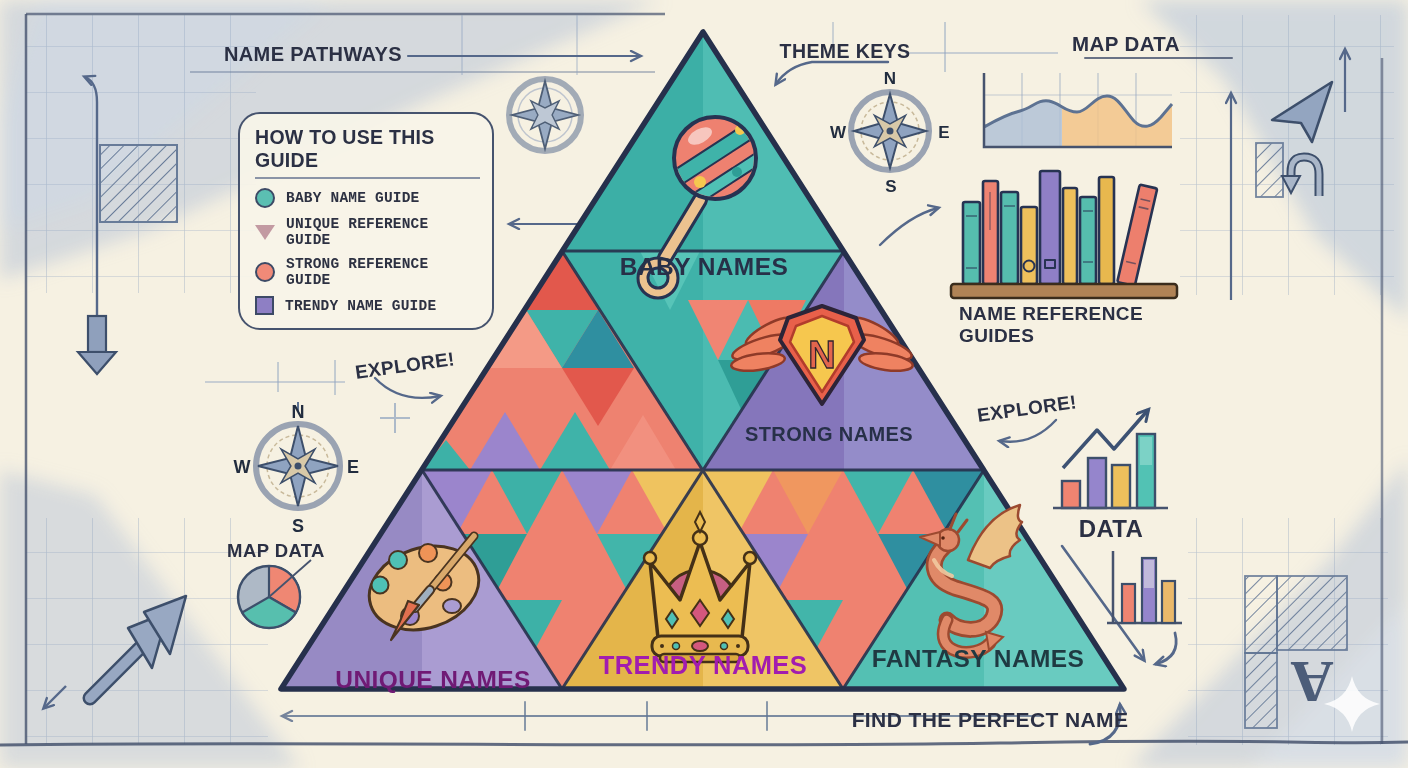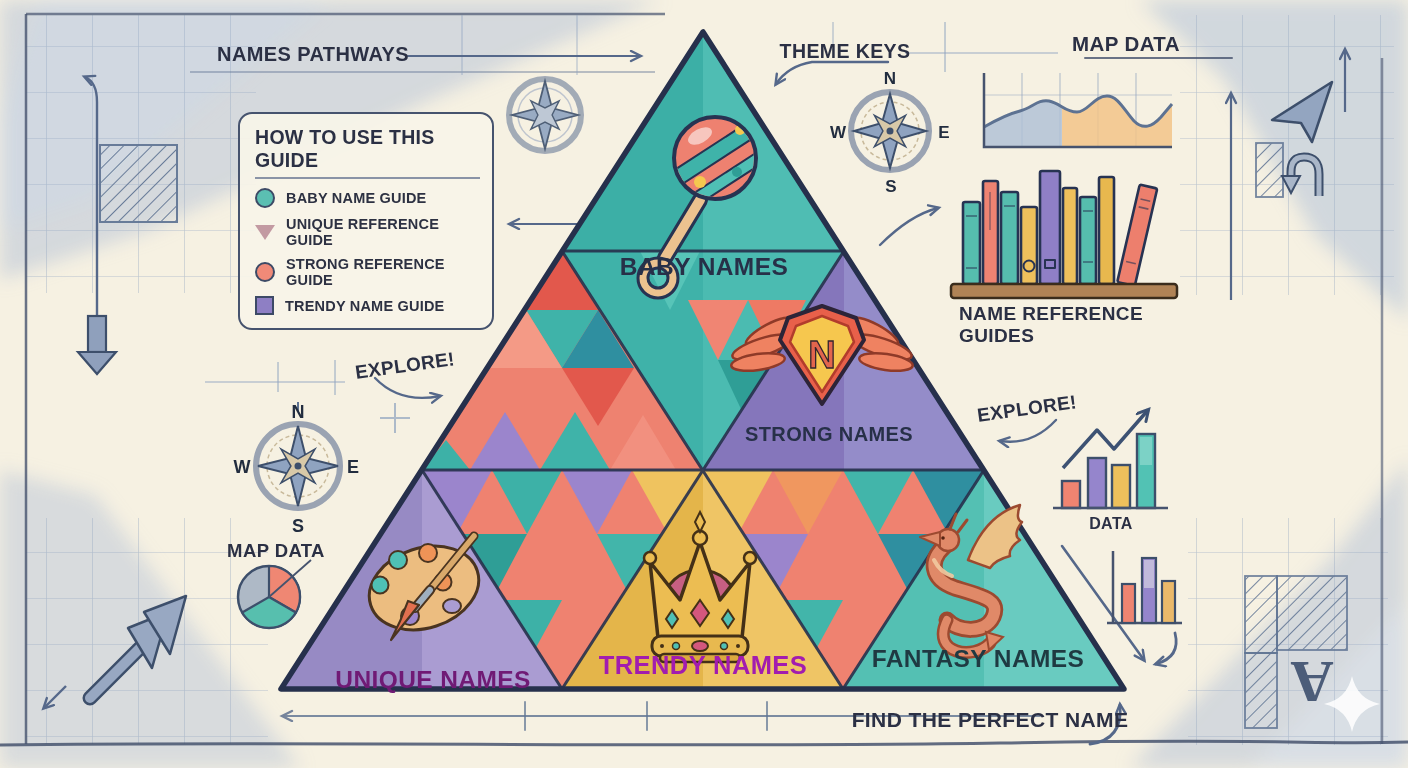--- a/index.html
+++ b/index.html
@@ -4,25 +4,25 @@
 <style>
   html,body{margin:0;padding:0;}
   body{width:1408px;height:768px;position:relative;overflow:hidden;
        background:#f6f1e2;font-family:"Liberation Sans",sans-serif;}
   svg{position:absolute;inset:0;z-index:1;}
   .lbl{position:absolute;z-index:3;font-weight:700;color:#2b3044;
        white-space:nowrap;transform:translateX(-50%);letter-spacing:.4px;}
   .lbl.rot{transform:translateX(-50%) rotate(-8deg);}
   .lbl.wrap{white-space:normal;text-align:left;width:210px;line-height:1.18;}
   .legend{position:absolute;z-index:3;left:238px;top:112px;width:256px;
-       border:2.5px solid #46536e;border-radius:14px;
+       border:2.5px solid #46536e;border-radius:22px;
        background:rgba(248,244,232,.93);padding:12px 12px 13px 15px;box-sizing:border-box;}
   .legend-title{font-size:19.5px;font-weight:700;color:#2b3044;letter-spacing:.3px;
        border-bottom:2px solid #8a93a6;padding-bottom:5px;margin-bottom:9px;}
-  .legend-item{display:flex;align-items:center;gap:11px;margin-top:8px;}
+  .legend-item{display:flex;align-items:center;gap:11px;margin-top:8px;font-family:Liberation Mono, monospace;}
   .legend-item.top{align-items:flex-start;}
   .legend-label{font-size:14.5px;font-weight:700;color:#2d3142;letter-spacing:.2px;}
   .legend-label.multi{width:196px;white-space:normal;line-height:1.25;}
   .sw{flex:0 0 auto;}
   .sw-circle{width:16px;height:16px;border-radius:50%;border:2.5px solid #3d4a66;}
   .sw-teal{background:#5bbfb2;}
   .sw-coral{background:#f08a78;}
   .sw-tri-down{width:0;height:0;border-left:10px solid transparent;
        border-right:10px solid transparent;border-top:15px solid #c39aa2;}
   .sw-square{width:15px;height:15px;background:#8e7fc4;border:2.5px solid #3d4a66;}
@@ -421,21 +421,21 @@
     <polygon points="986,632 1003,637 989,650" fill="#e08968" stroke="#9c4a30" stroke-width="2"></polygon>
     <path d="M934,560 Q940,572 952,576" fill="none" stroke="#f2c9a0" stroke-width="4" stroke-linecap="round" opacity="0.9"></path>
     <circle cx="948" cy="540" r="11" fill="#e08968" stroke="#9c4a30" stroke-width="2.5"></circle>
     <polygon points="940,532 920,537 940,546" fill="#e08968" stroke="#9c4a30" stroke-width="2" stroke-linejoin="round"></polygon>
     <line x1="950" y1="529" x2="956" y2="514" stroke="#9c4a30" stroke-width="3" stroke-linecap="round"></line>
     <line x1="958" y1="532" x2="967" y2="520" stroke="#9c4a30" stroke-width="3" stroke-linecap="round"></line>
     <circle cx="943" cy="538" r="1.8" fill="#552211"></circle>
   </g>
 </svg>
 
-<div class="lbl" style="left:313px;top:43px;font-size:20px;">NAMES PATHWAYS</div>
+<div class="lbl" style="left:313px;top:43px;font-size:20px;">NAME PATHWAYS</div>
 <div class="lbl" style="left:845px;top:40px;font-size:19.5px;">THEME KEYS</div>
 <div class="lbl" style="left:1126px;top:32px;font-size:20.5px;">MAP DATA</div>
 
 <div class="legend">
   <div class="legend-title">HOW TO USE THIS GUIDE</div>
   <div class="legend-item">
     <span class="sw sw-circle sw-teal"></span>
     <span class="legend-label">BABY NAME GUIDE</span>
   </div>
   <div class="legend-item">
@@ -455,15 +455,15 @@
 <div class="lbl rot" style="left:405px;top:355px;font-size:19px;">EXPLORE!</div>
 <div class="lbl rot" style="left:1027px;top:398px;font-size:19px;">EXPLORE!</div>
 
 <div class="lbl" style="left:704px;top:253px;font-size:24.5px;color:#273048;">BABY NAMES</div>
 <div class="lbl" style="left:829px;top:423px;font-size:20px;color:#273048;">STRONG NAMES</div>
 <div class="lbl" style="left:433px;top:666px;font-size:24.5px;color:#701a75;">UNIQUE NAMES</div>
 <div class="lbl" style="left:703px;top:651px;font-size:25.5px;color:#a21caf;">TRENDY NAMES</div>
 <div class="lbl" style="left:978px;top:645px;font-size:24.5px;color:#1f3a42;">FANTASY NAMES</div>
 
 <div class="lbl wrap" style="left:1064px;top:303px;font-size:19px;">NAME REFERENCE GUIDES</div>
-<div class="lbl" style="left:1111px;top:515px;font-size:16px;">DATA</div>
+<div class="lbl" style="left:1111px;top:515px;font-size:24px;">DATA</div>
 <div class="lbl" style="left:276px;top:540px;font-size:18.5px;">MAP DATA</div>
 <div class="lbl" style="left:990px;top:708px;font-size:21px;text-align:center;">FIND THE PERFECT NAME</div>
 
 </body></html>

